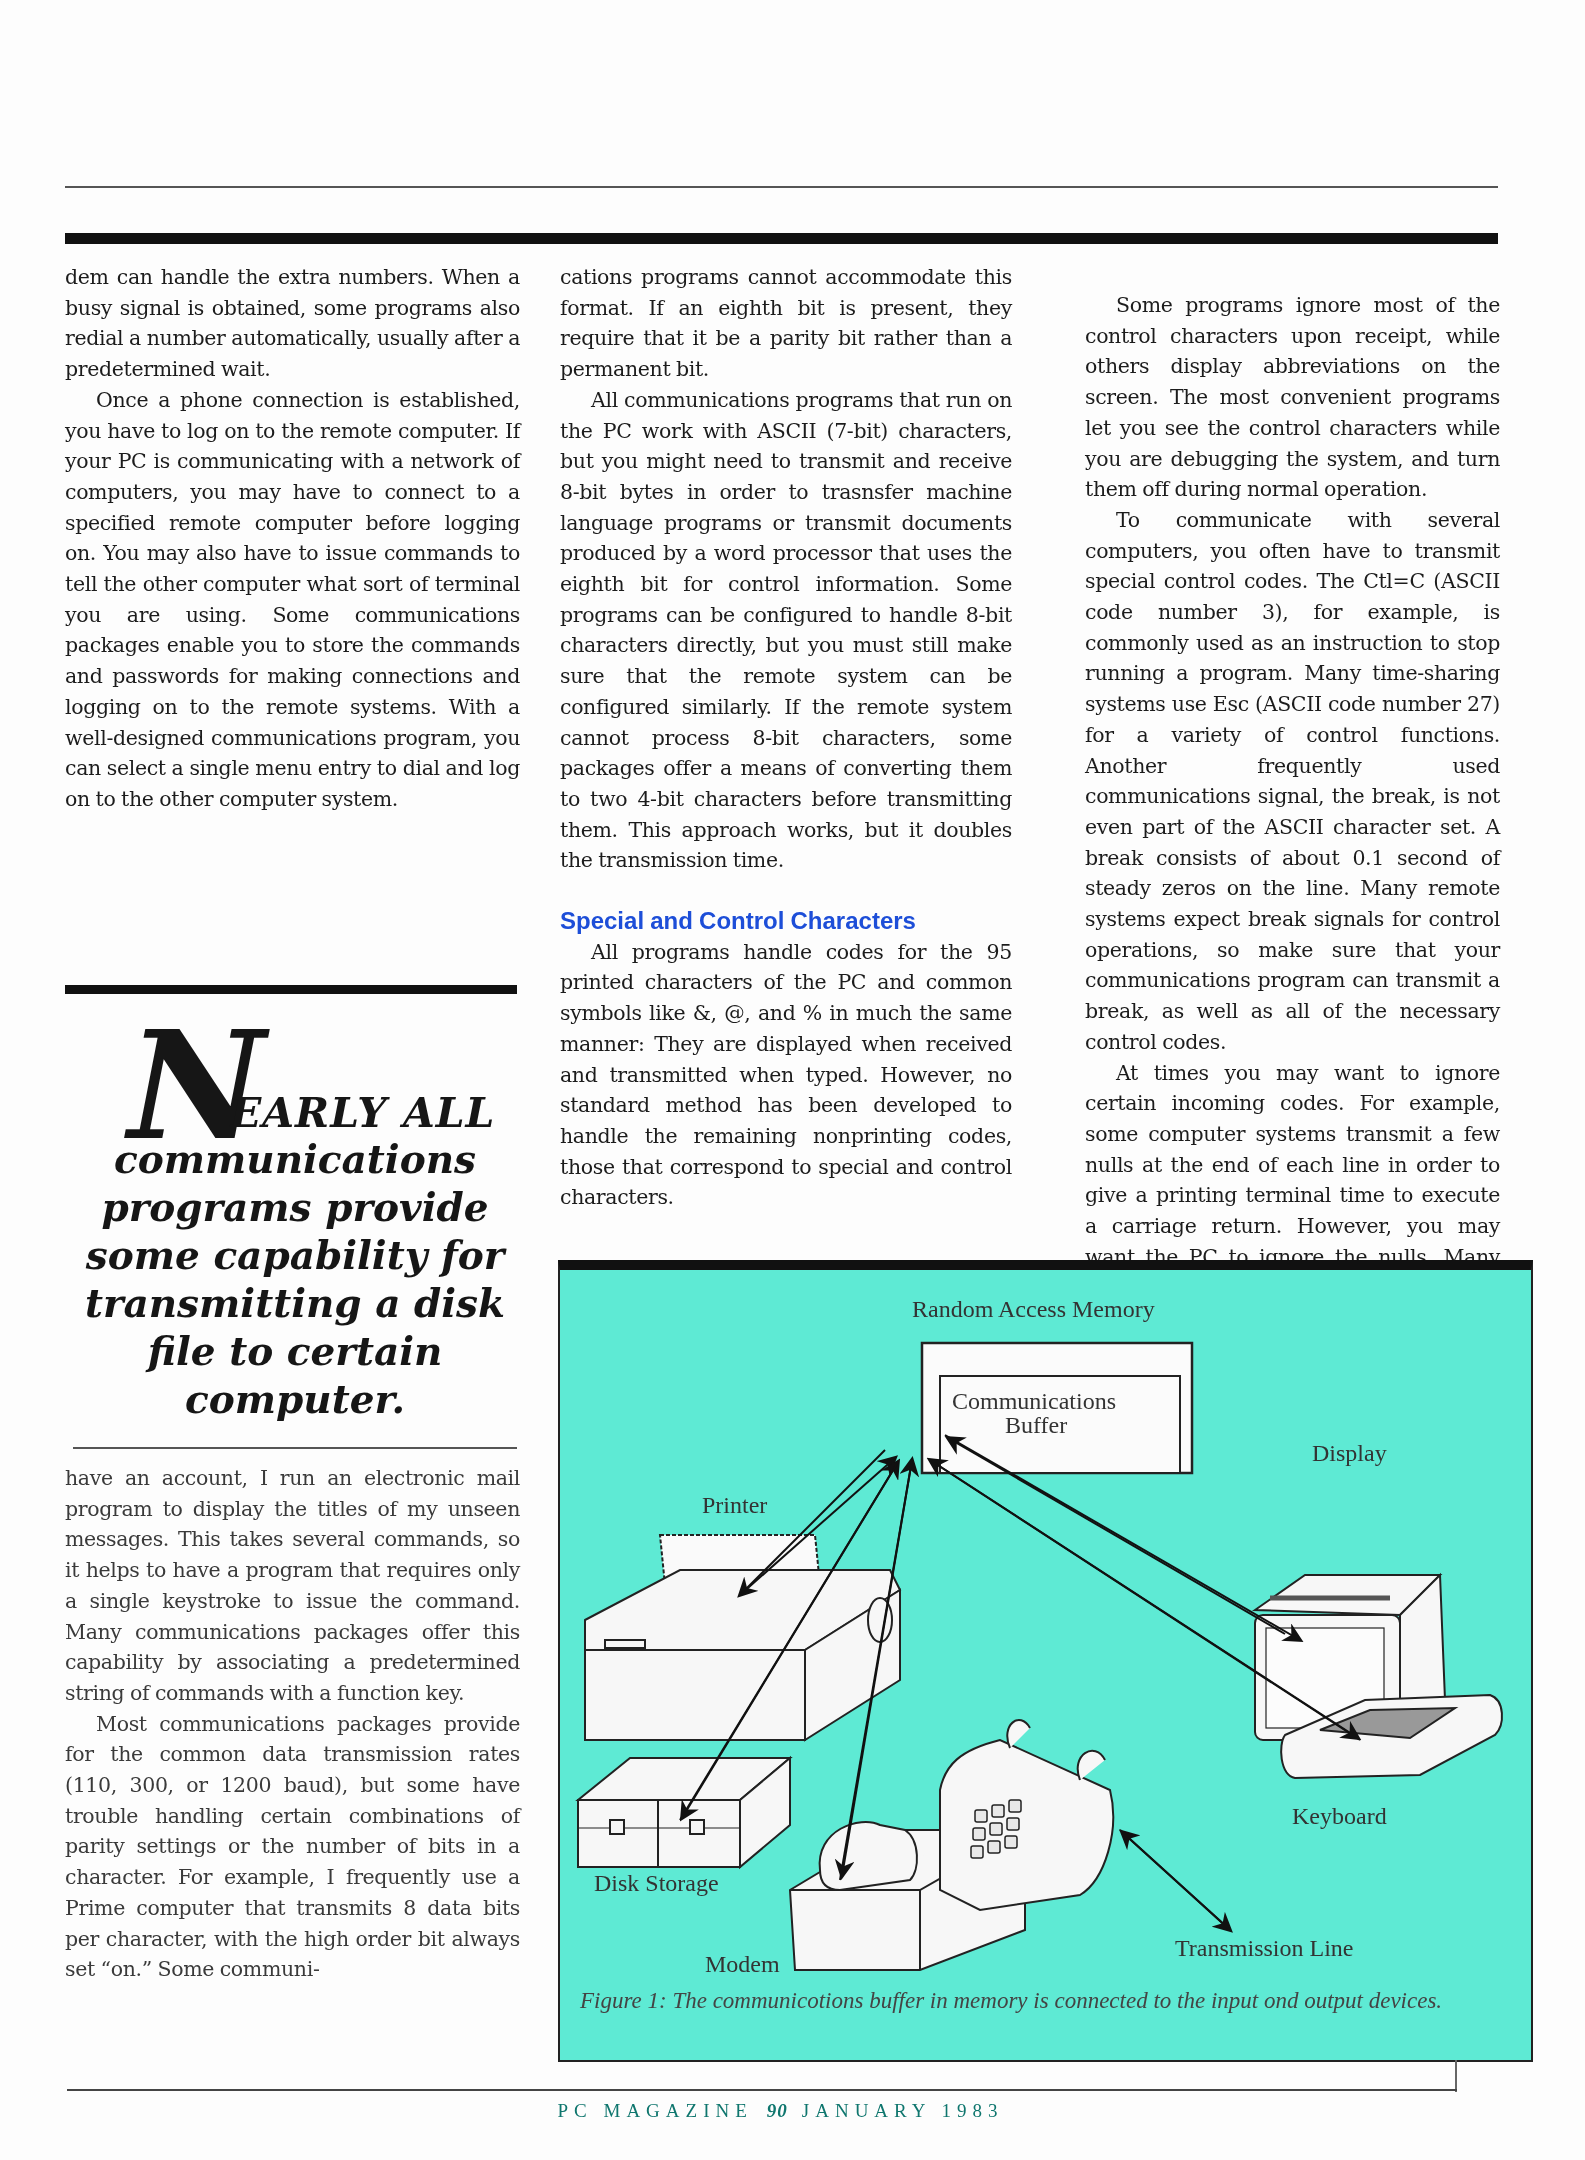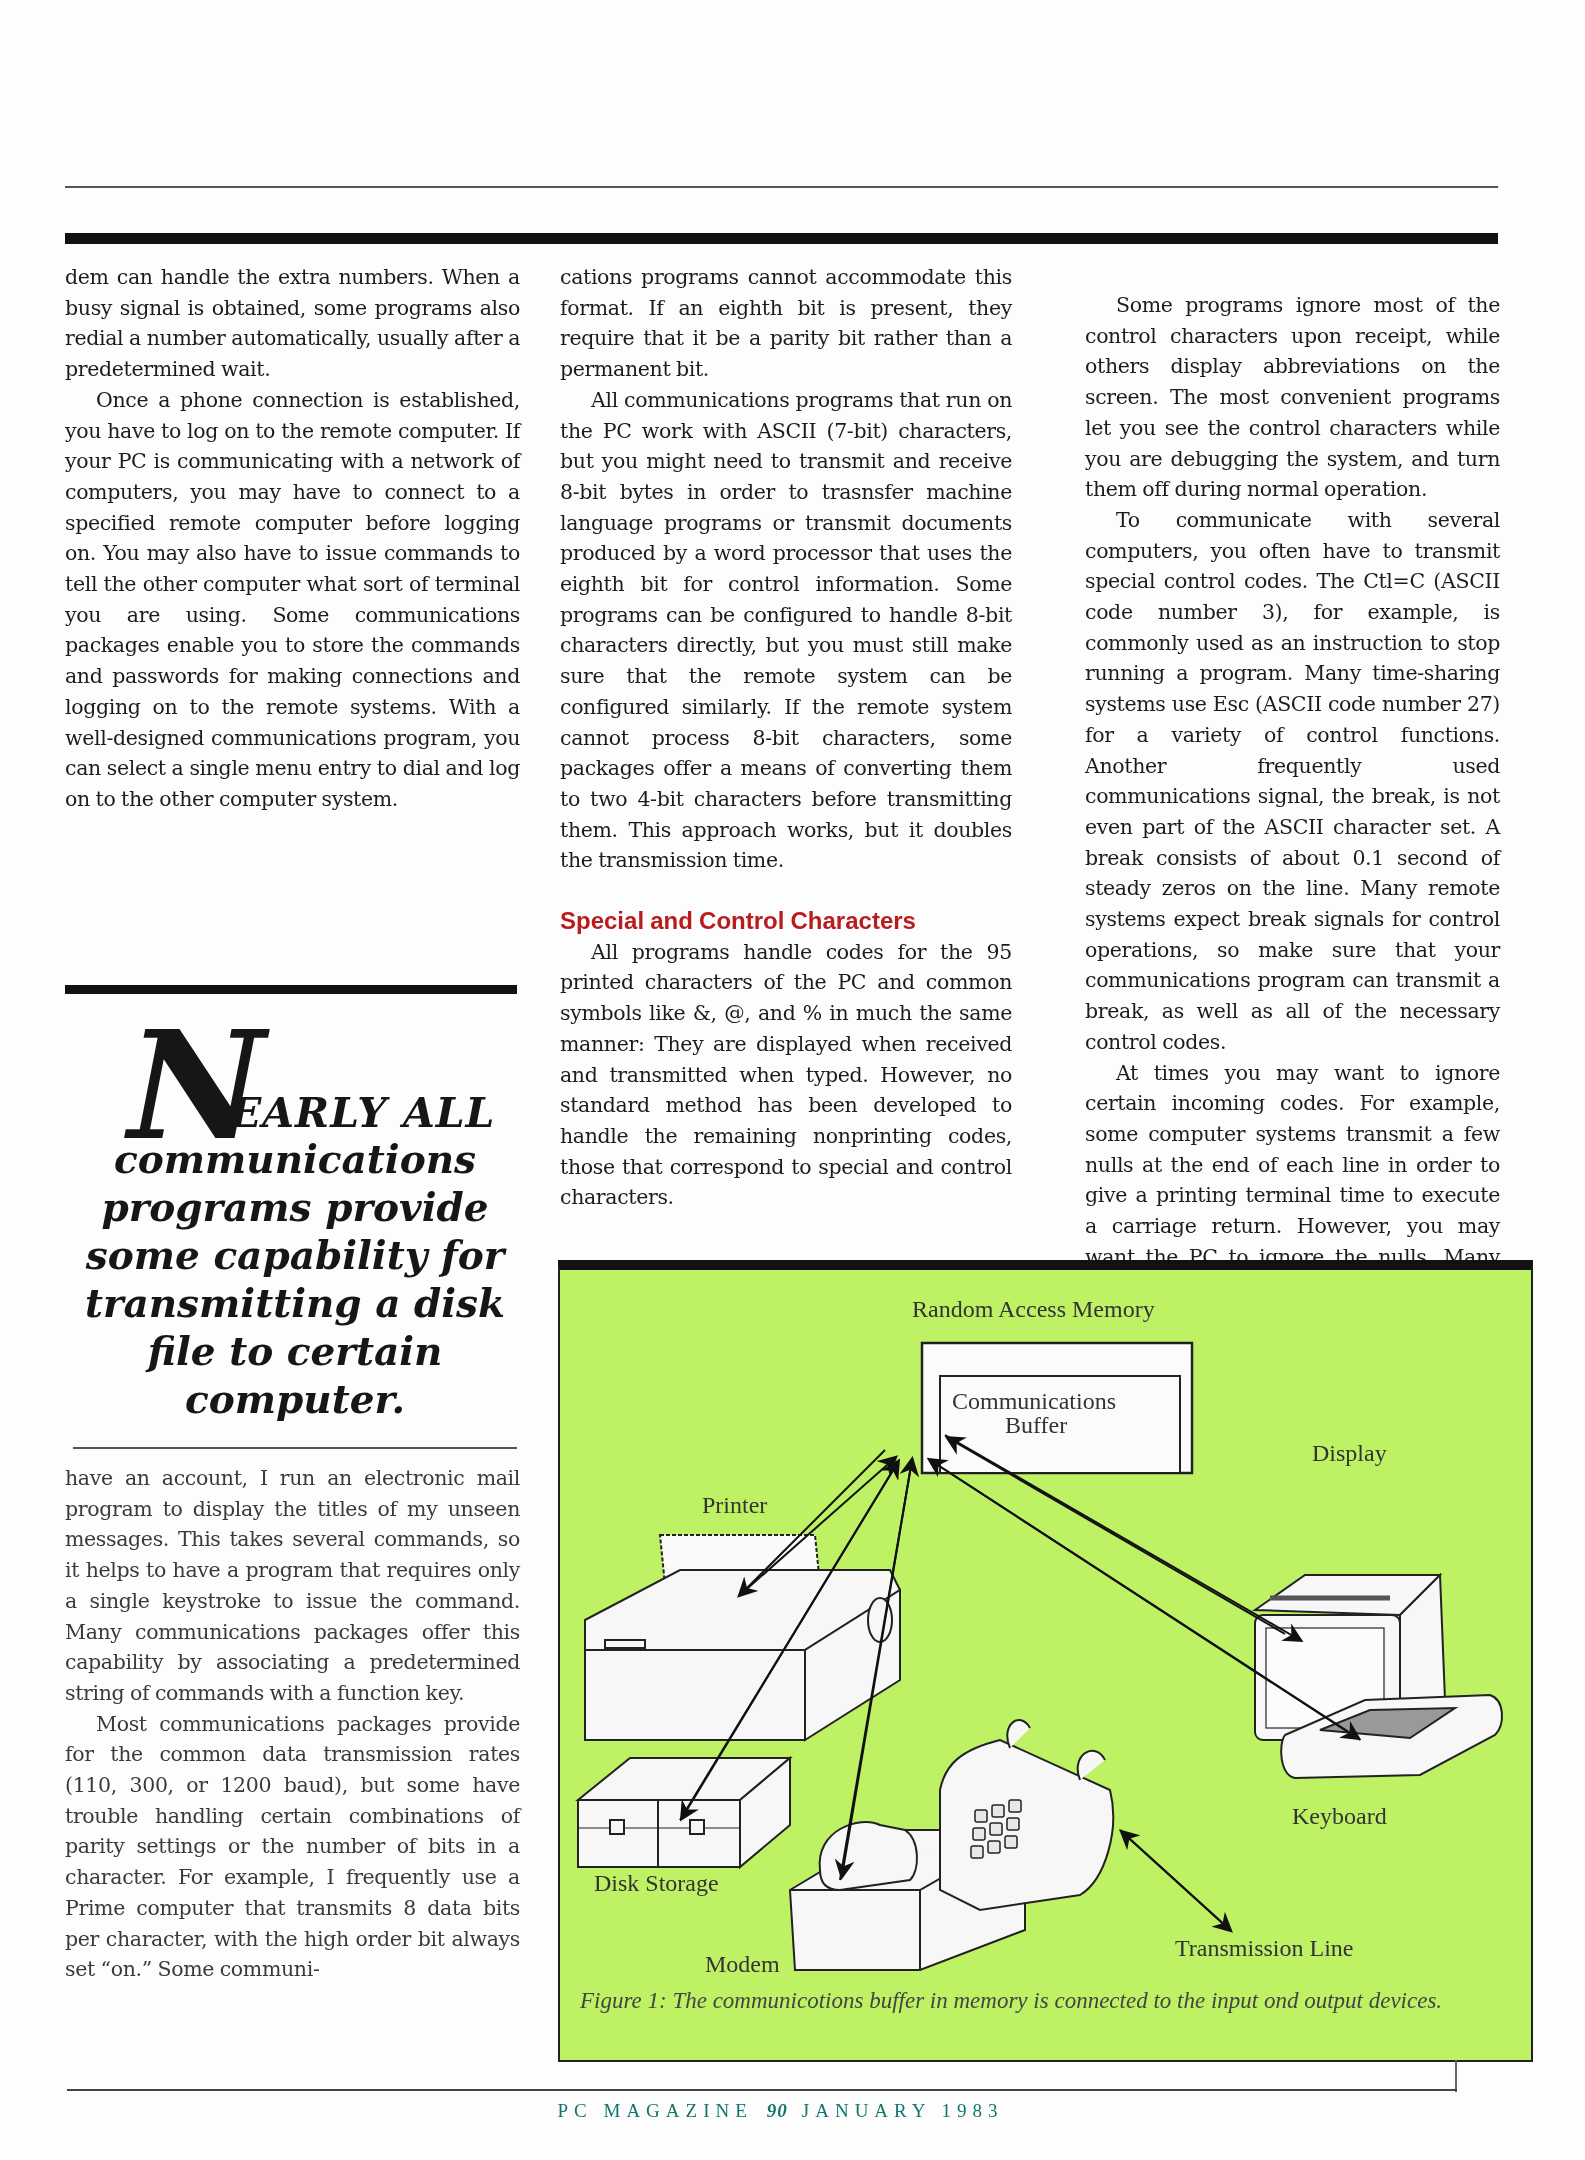--- a/index.html
+++ b/index.html
@@ -13,21 +13,21 @@
   .col {
     position: absolute; font-size: 20.5px; line-height: 30.7px;
     text-align: justify; letter-spacing: -0.35px; word-spacing: -0.5px;
     color: #1c1c1c;
   }
   .col p { margin: 0; text-indent: 0; }
   .col p.indent { text-indent: 31px; }
   .col h3 {
     margin: 0; font-family: "Liberation Sans", "DejaVu Sans", sans-serif;
     font-weight: bold; font-size: 24px; line-height: 30.7px; letter-spacing: 0;
-    text-align: left; color: #b91c1c;
+    text-align: left; color: #1d4ed8;
   }
   .col.light { color: #3a3a3a; }
   #col-left-top { left: 65px; top: 262px; width: 455px; }
   #col-left-bottom { left: 65px; top: 1463px; width: 455px; }
   #col-mid { left: 560px; top: 262px; width: 452px; }
   #col-right { left: 1085px; top: 262px; width: 415px; margin-top: 28px; }
 
   .pq-rule-thick { position: absolute; left: 65px; top: 985px; width: 452px; height: 9px; background: #111; }
   .pq-rule-thin { position: absolute; left: 73px; top: 1447px; width: 444px; height: 2px; background: #555; }
   .pullquote {
@@ -40,21 +40,21 @@
     position: absolute; left: 48px; top: 0; font-size: 150px; line-height: 150px;
     font-style: italic; font-weight: bold;
   }
   .pullquote .smallcaps {
     position: absolute; left: 150px; top: 80px; font-size: 41px; line-height: 46px;
     letter-spacing: 1px; font-style: italic; font-weight: bold;
   }
 
   .figure {
     position: absolute; left: 558px; top: 1260px; width: 975px; height: 802px;
-    background: #bef264; border: 2px solid #222; border-top: 10px solid #111; box-sizing: border-box;
+    background: #5eead4; border: 2px solid #222; border-top: 10px solid #111; box-sizing: border-box;
   }
   .figure-frame { position: absolute; left: 1455px; top: 2060px; width: 2px; height: 32px; background: #666; }
   .fig-label {
     position: absolute; font-family: "Liberation Serif", "DejaVu Serif", serif;
     font-size: 24px; color: #333; white-space: nowrap;
   }
   .fig-caption {
     position: absolute; left: 20px; top: 720px; width: 930px;
     font-family: "Liberation Serif", "DejaVu Serif", serif; font-style: italic;
     font-size: 23px; line-height: 22px; color: #444;

